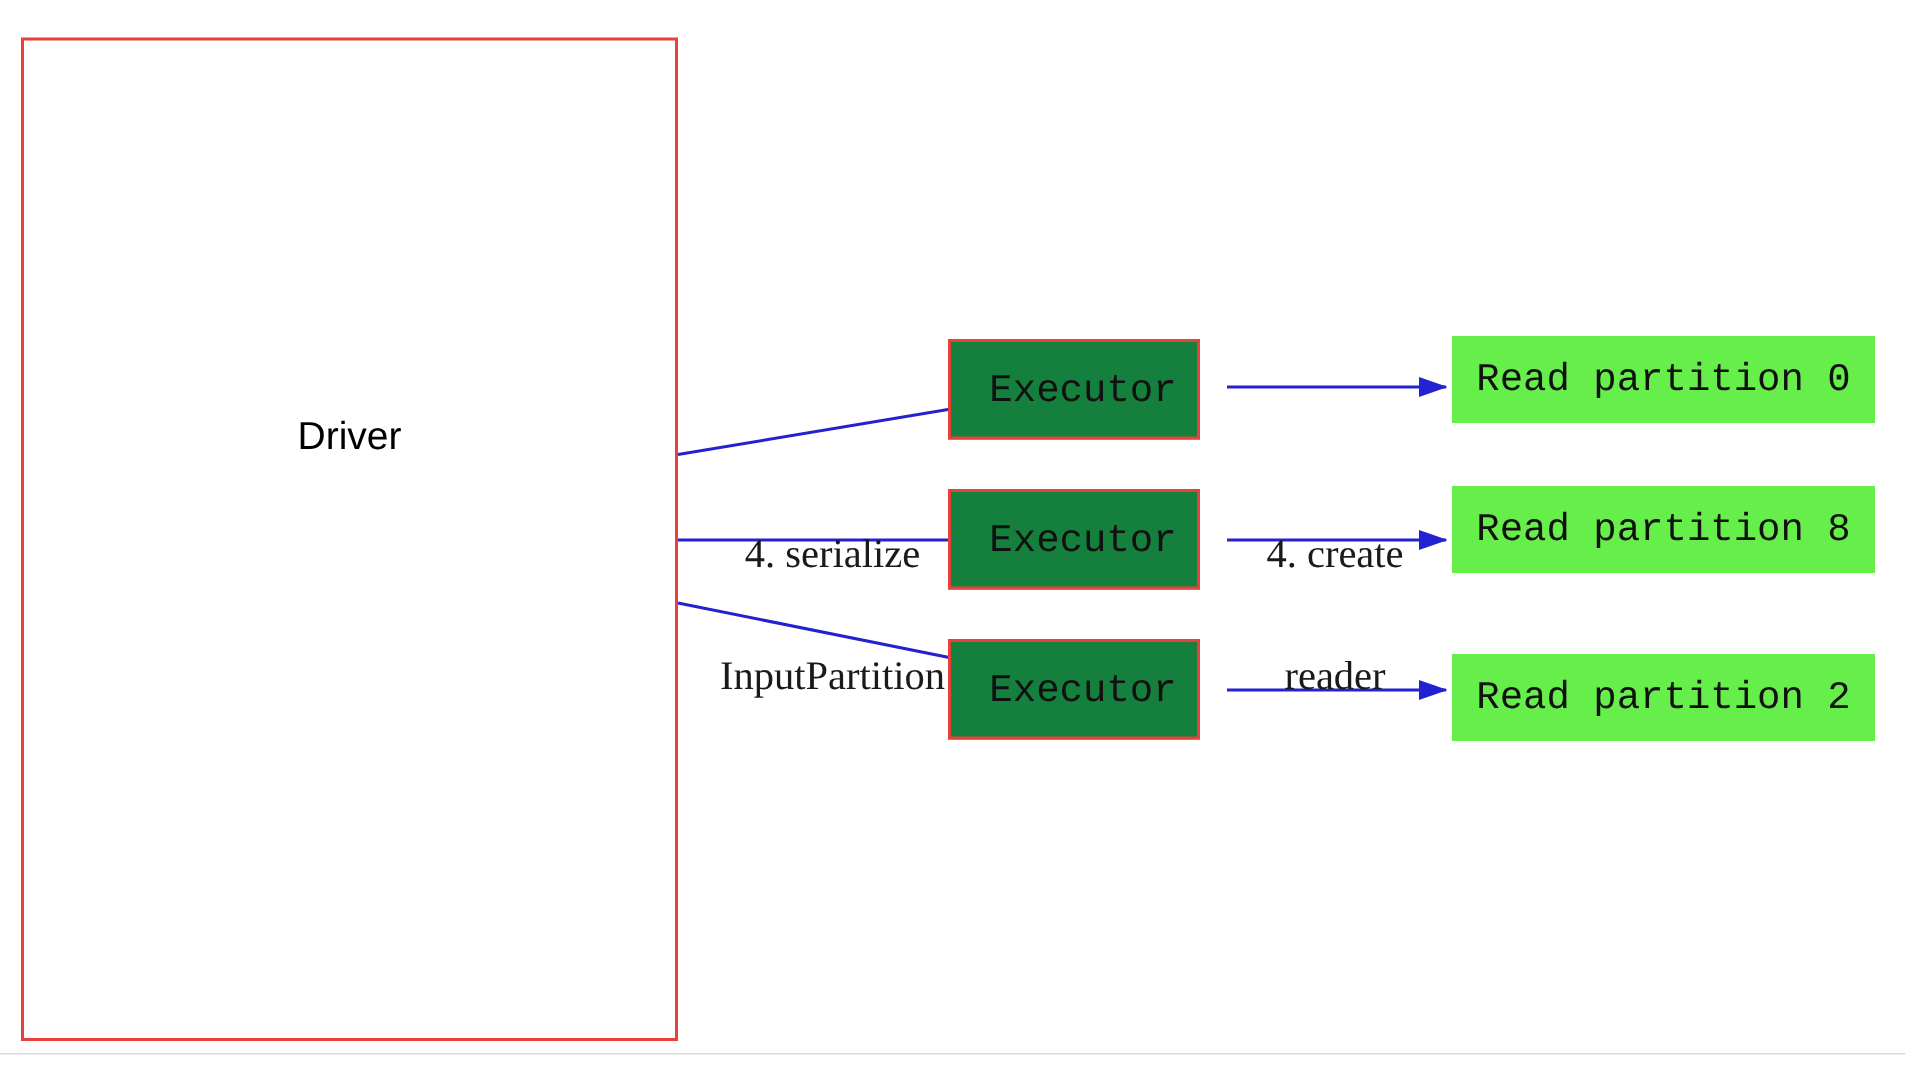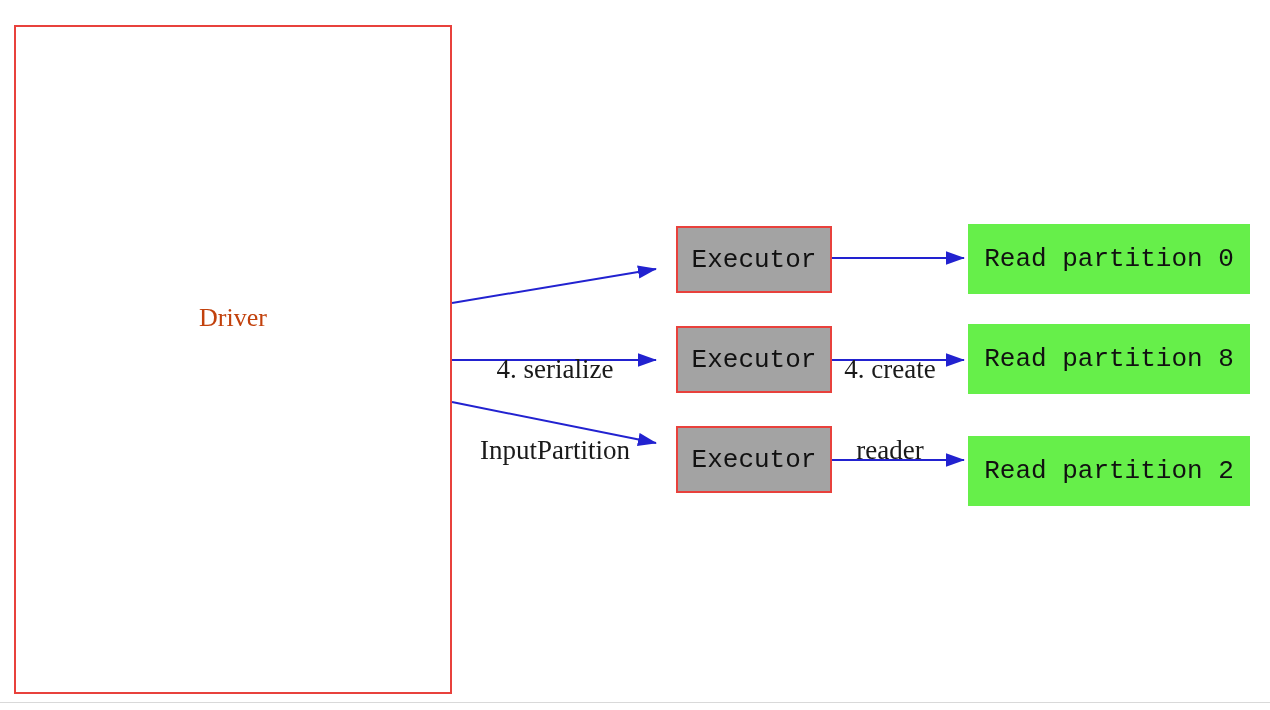--- a/index.html
+++ b/index.html
@@ -22,58 +22,58 @@
     width: 434px; height: 665px;
     border: 2px solid #e8413c;
     background: #ffffff;
     box-sizing: content-box;
   }
   .driver-title {
     position: absolute;
     left: 0; right: 0;
     top: 250px;
     text-align: center;
-    font-family: Liberation Serif, serif;
+    font-family: Liberation Sans, sans-serif;
     font-size: 26px;
     line-height: 26px;
-    color: #c2410c;
+    color: #000000;
     white-space: pre;
-    margin-top: 28px;
   }
   .driver-steps {
     position: absolute;
     left: 14px;
     top: 334px;
     font-family: "Liberation Mono", "DejaVu Sans Mono", monospace;
     font-size: 26px;
     line-height: 26px;
     color: #111111;
     white-space: pre;
   }
   .executor-box {
     position: absolute;
-    left: 676px;
+    left: 632px;
     width: 152px; height: 63px;
     border: 2px solid #e8413c;
-    background: #a3a3a3;
+    background: #15803d;
     display: flex;
     align-items: center;
     justify-content: center;
     font-family: "Liberation Mono", "DejaVu Sans Mono", monospace;
     font-size: 26px;
     color: #111111;
     white-space: pre;
+    padding-left: 12px;
   }
   .exec-1 { top: 226px; }
   .exec-2 { top: 326px; }
   .exec-3 { top: 426px; }
   .partition-box {
     position: absolute;
     left: 968px;
-    width: 282px; height: 70px;
+    width: 282px; height: 58px;
     background: #66ef4a;
     display: flex;
     align-items: center;
     justify-content: center;
     font-family: "Liberation Mono", "DejaVu Sans Mono", monospace;
     font-size: 26px;
     color: #111111;
     white-space: pre;
   }
   .part-1 { top: 224px; }

